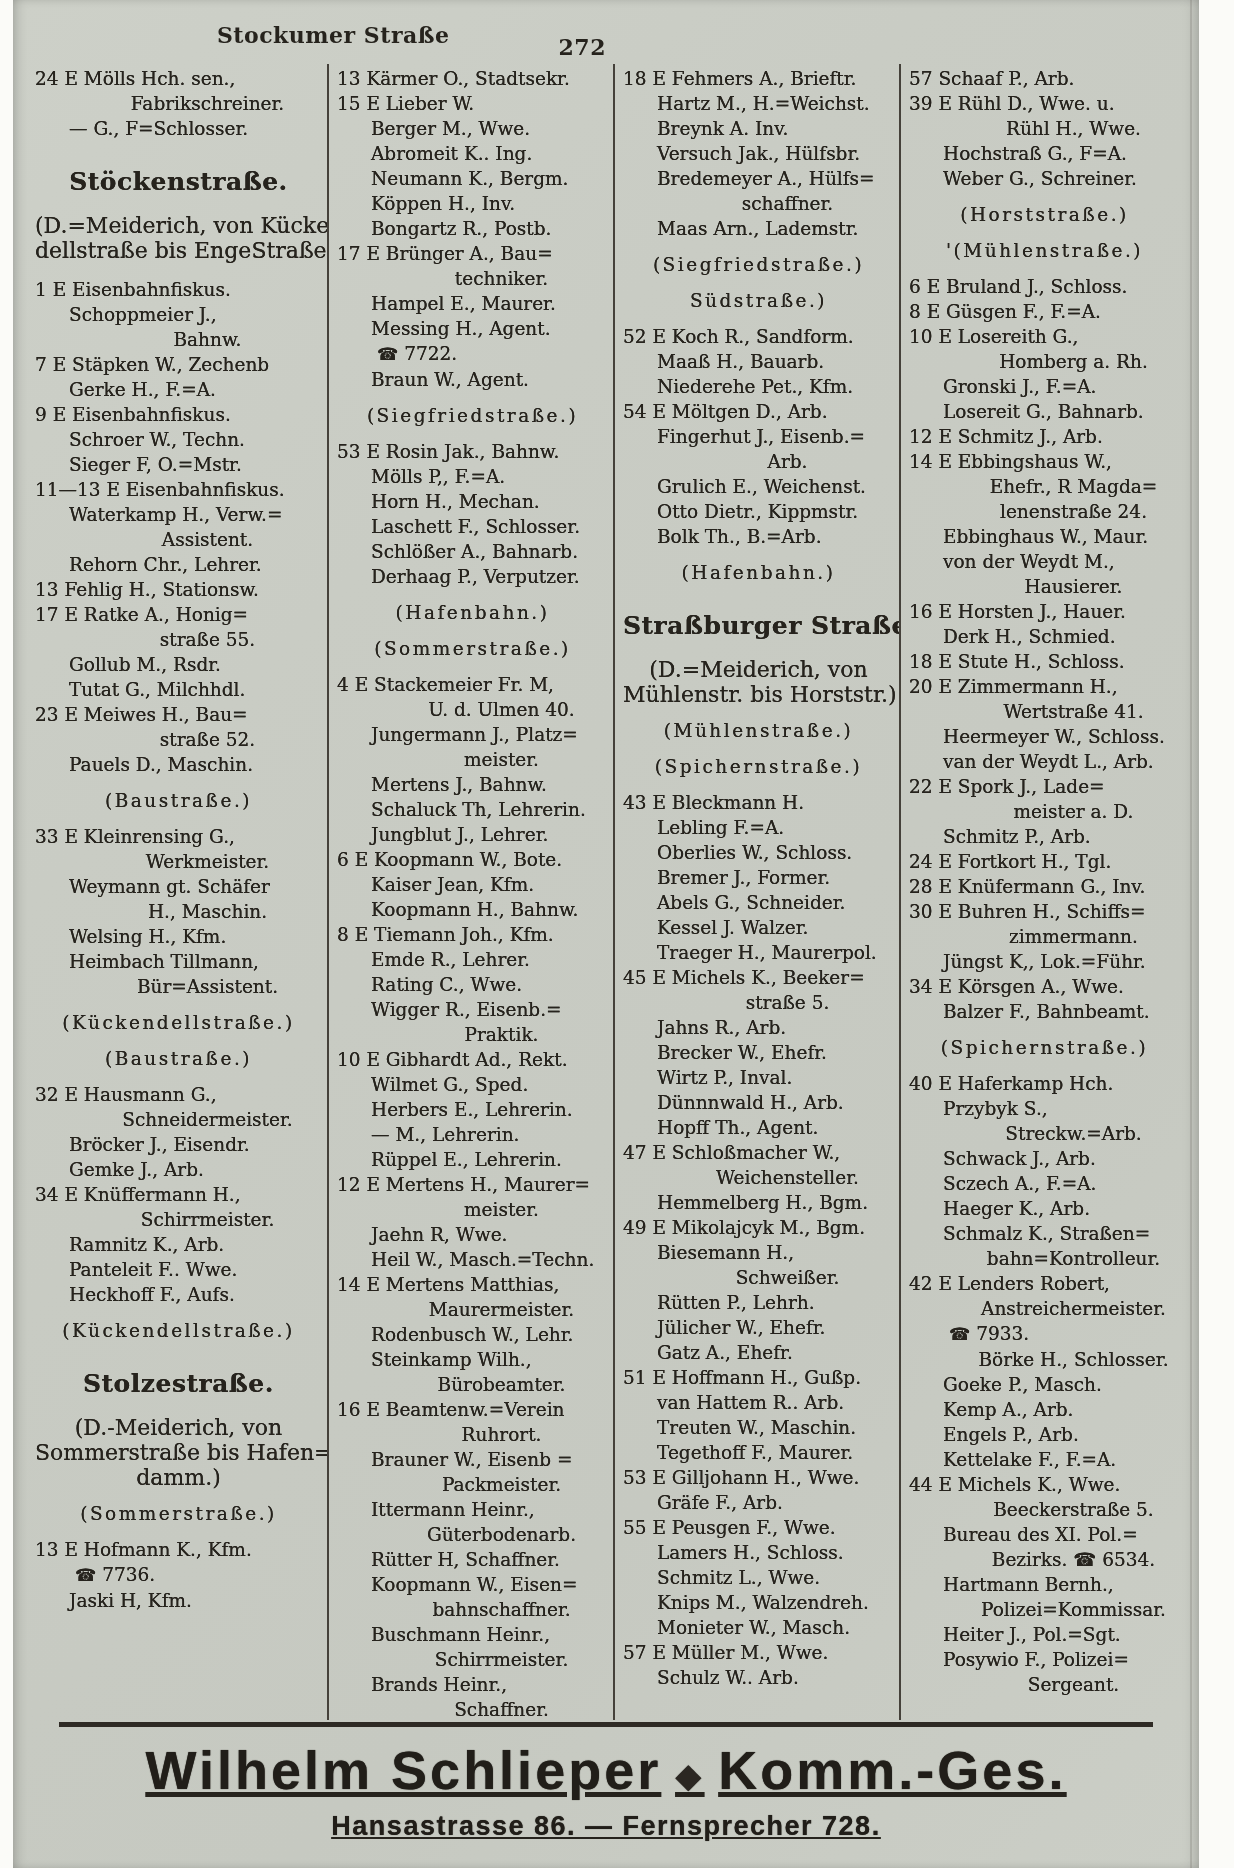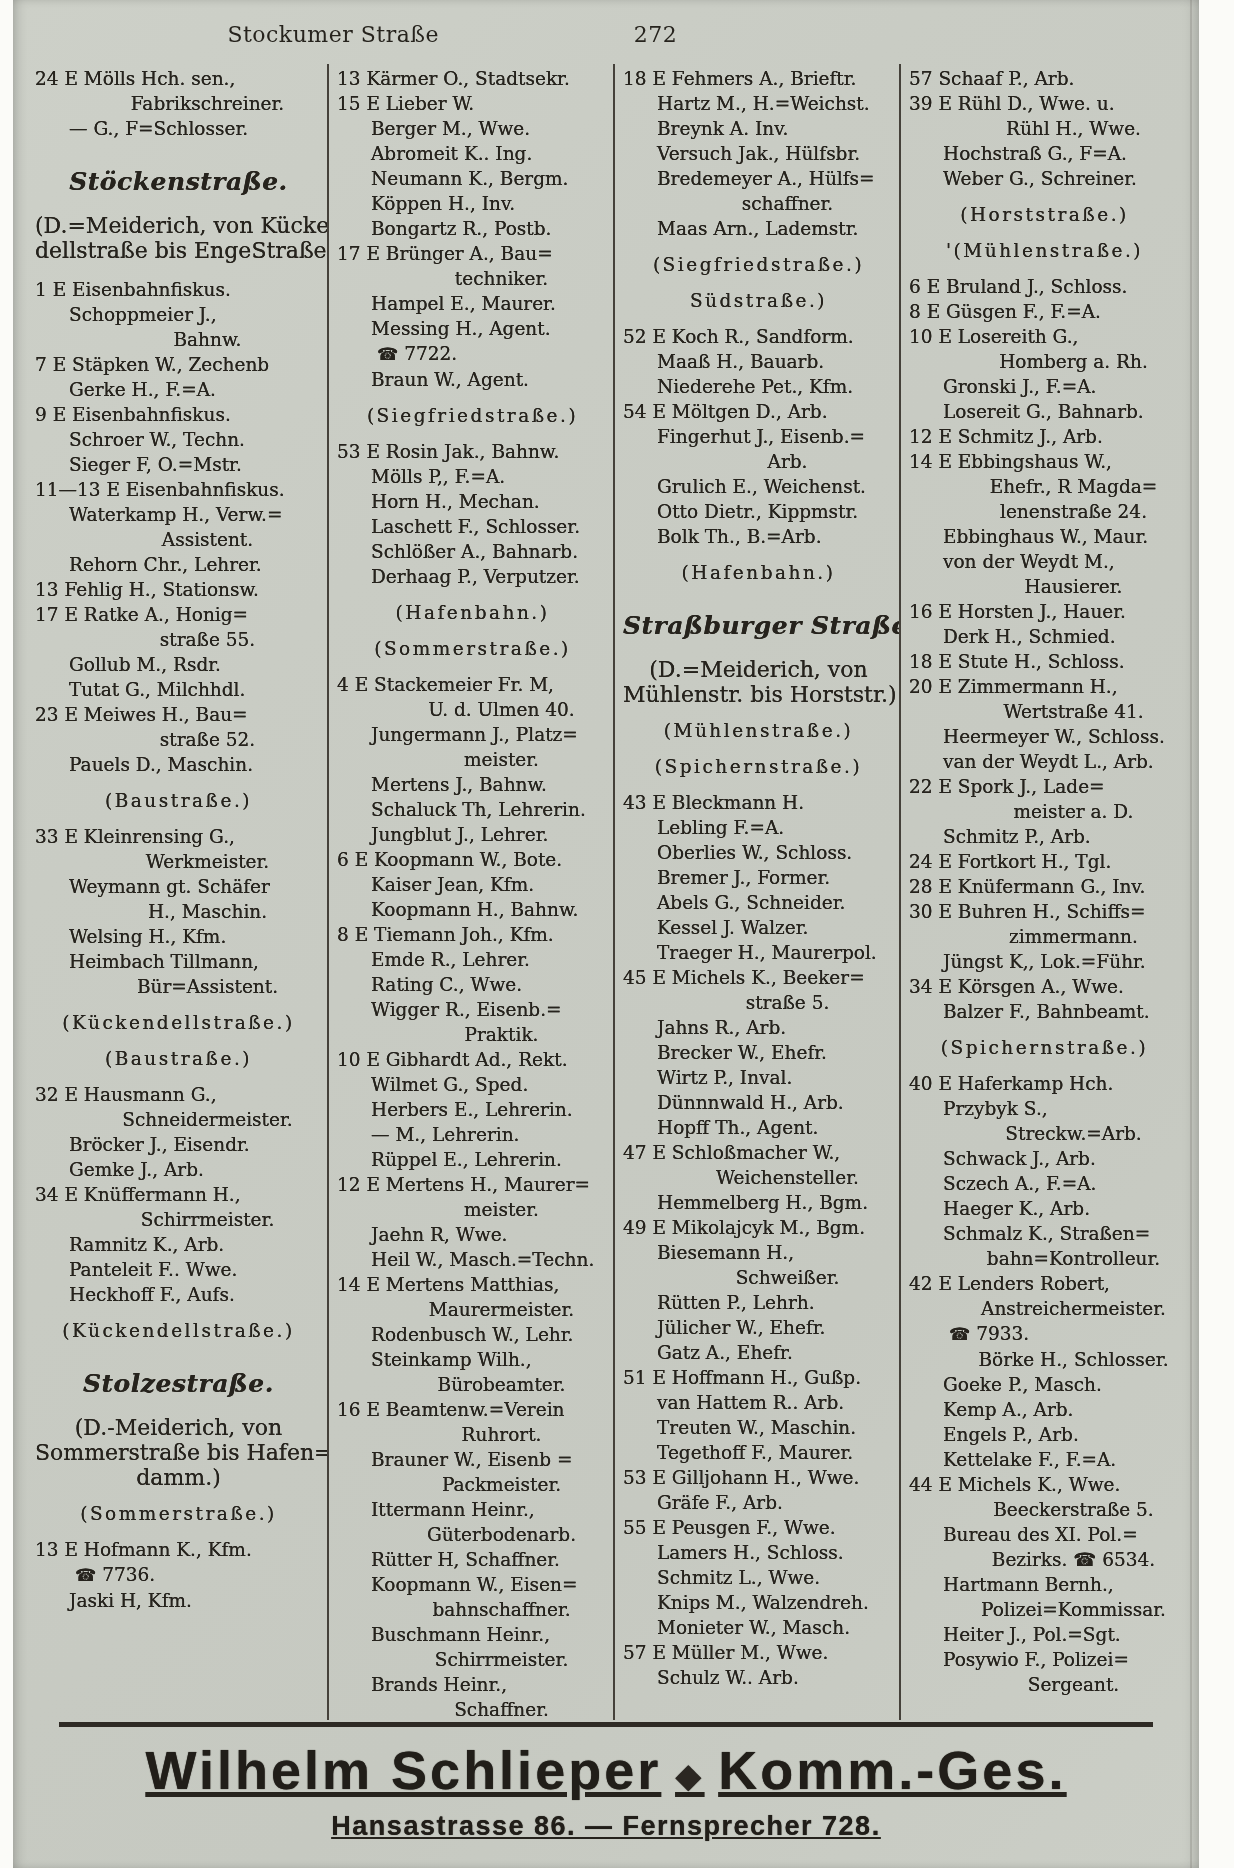--- a/index.html
+++ b/index.html
@@ -15,23 +15,23 @@
     background:linear-gradient(135deg,#cdd0c8 0%,#c9ccc4 30%,#c6c9c1 70%,#cbcec6 100%);
     box-shadow:inset 7px 0 14px -7px rgba(0,0,0,.30), inset -9px 0 16px -9px rgba(0,0,0,.28);
     color:#26231d;
   }
   .paper::after{
     content:'';position:absolute;top:0;right:7px;width:2px;height:100%;
     background:rgba(60,58,50,.16);
   }
   
   .header{position:relative;height:60px;padding-top:22px;box-sizing:border-box;}
-  .header span{position:absolute;font-weight:normal;font-size:22px;letter-spacing:.5px;}
+  .header span{position:absolute;font-weight:bold;font-size:22px;letter-spacing:.5px;}
   .h-left{left:5%;width:44%;text-align:center;}
-  .h-num{left:46%;width:10%;text-align:right;font-size:23px;}
+  .h-num{left:46%;width:10%;text-align:left;font-size:23px;margin-top:12px;}
   .h-right{left:56%;width:40%;text-align:center;}
   
   .columns{
     display:flex;align-items:stretch;
     height:1660px;overflow:hidden;
     padding:4px 10px 0 14px;box-sizing:border-box;
   }
   .col{overflow:hidden;box-sizing:border-box;padding:2px 5px 0 8px;}
   .col:nth-child(1){width:300px;}
   .col:nth-child(2){width:286px;}
@@ -40,21 +40,21 @@
   .col + .col{border-left:2px solid #45413a;}
   .line{
     font-size:18.5px;line-height:25px;white-space:nowrap;
     text-shadow:0 0 .5px #26231d;
   }
   .s-num{padding-left:0;}
   .s-sub{padding-left:34px;}
   .s-cont{padding-left:58px;text-align:center;}
   .s-head{
     text-align:center;font-weight:bold;font-size:25px;line-height:30px;
-    margin:26px 0 16px;letter-spacing:.5px;white-space:nowrap;padding-left:0;font-style:italic;
+    margin:26px 0 16px;letter-spacing:.5px;white-space:nowrap;padding-left:0;
   }
   .s-note{text-align:center;padding-left:0;font-size:22px;}
   .s-cross{text-align:center;letter-spacing:2.5px;margin:11px 0;padding-left:0;}
   .s-phone{padding-left:40px;}
   .s-gap{height:14px;}
   .phone-glyph{font-family:"DejaVu Sans",sans-serif;font-size:17px;margin-right:6px;}
   
   .ad{margin-top:2px;text-decoration:underline;}
   .ad-rule{height:5px;background:#2e2a24;margin:0 46px;}
   .ad-title{

